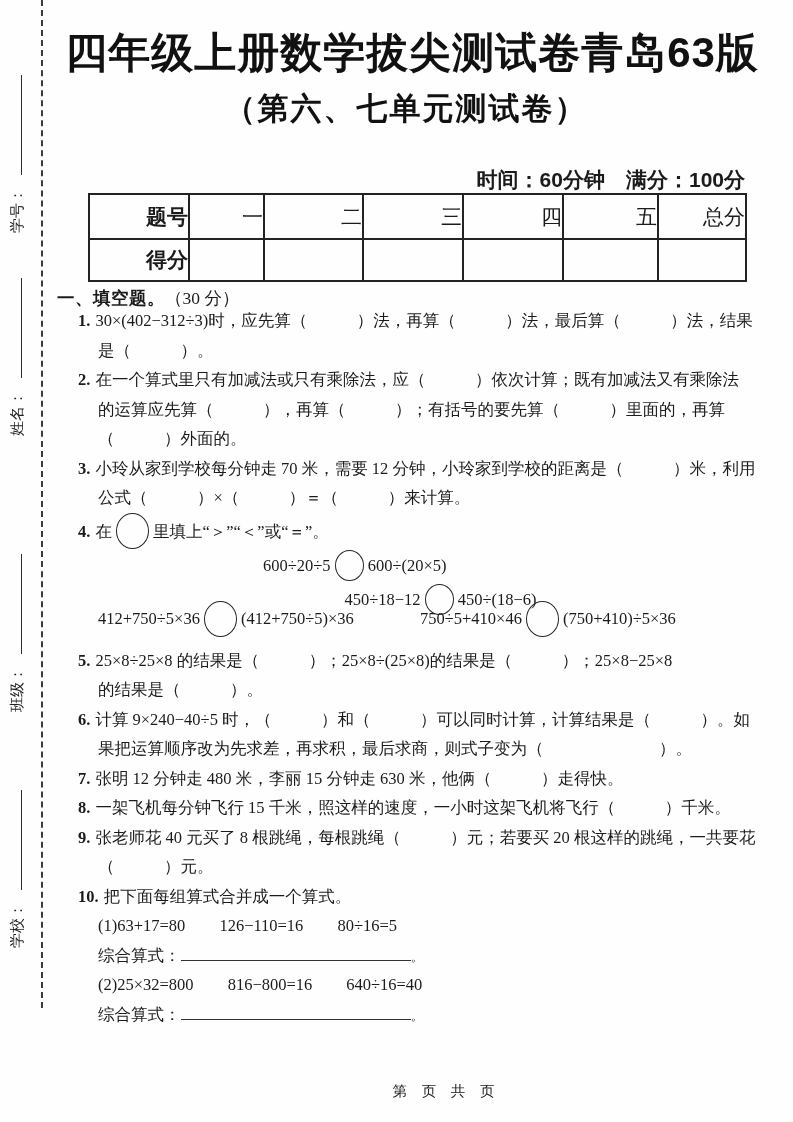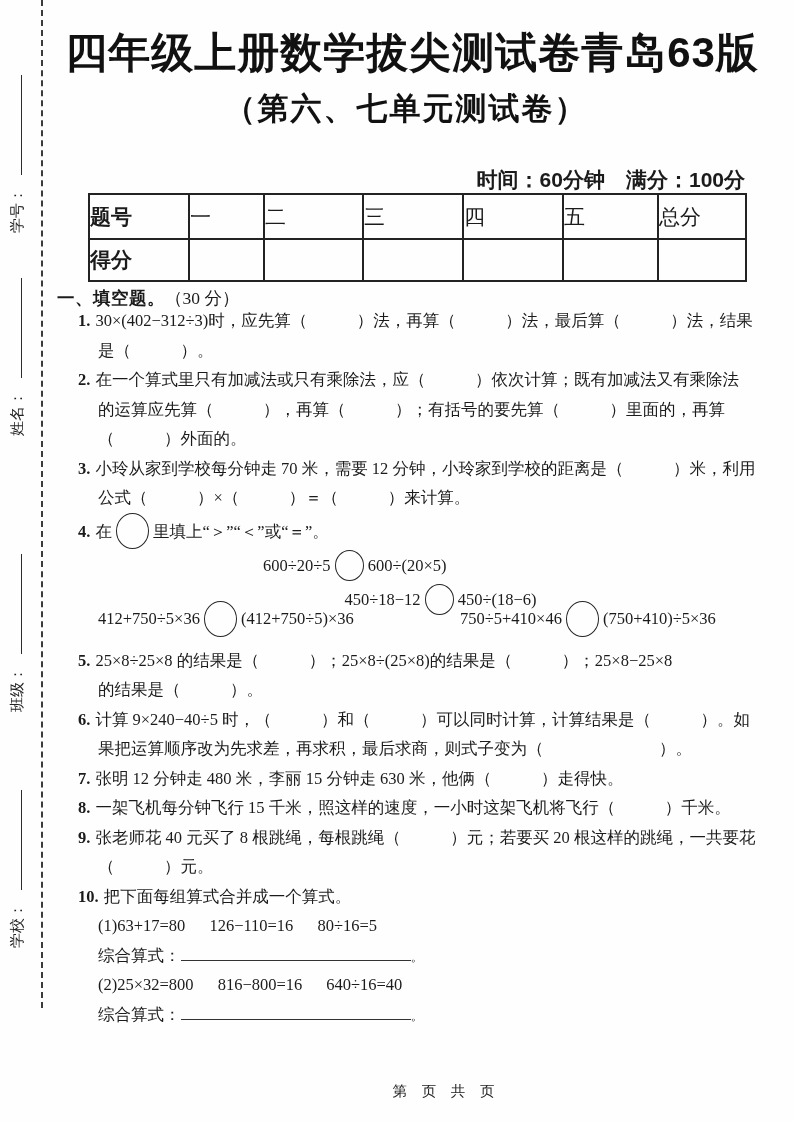--- a/index.html
+++ b/index.html
@@ -36,21 +36,21 @@
     font-weight:800; font-size:31px; letter-spacing:2px; color:#111;
   }
   .meta {
     position:absolute; top:166px; right:48px;
     font-family:"Liberation Sans","DejaVu Sans",sans-serif;
     font-size:21px; font-weight:600; white-space:pre;
   }
 
   
   .score-table { position:absolute; left:88px; top:193px; border-collapse:collapse; table-layout:fixed; }
-  .score-table td { border:2px solid #232323; text-align:left; font-size:21px; padding:0; }
+  .score-table td { border:2px solid #232323; text-align:right; font-size:21px; padding:0; }
   .score-table tr.hd td { height:43px; }
   .score-table tr.sc td { height:40px; }
   .cell-bold { font-weight:bold; font-size:22px; }
 
   
   .sec-head { position:absolute; left:57px; top:286px; font-size:17.5px; }
   .sec-head b { letter-spacing:0.5px; }
 
   
   .questions { position:absolute; left:78px; top:306px; width:705px; font-size:16.5px; }
@@ -59,24 +59,24 @@
   .qno { font-weight:bold; padding-right:5px; }
   .q4head { height:37px; line-height:37px; }
   .circ {
     display:inline-block; width:27px; height:29px; margin:0 4px 3px 4px;
     border:1.6px solid #262626; border-radius:50%; vertical-align:middle;
     background:transparent;
   }
   .circ-lg { width:31px; height:34px; }
   .cmp-row { display:flex; align-items:center; padding-left:20px; white-space:nowrap; }
   .cmp-row.r2 { height:46px;flex-direction:column; }
-  .cmp-row.r3 { height:50px;gap:40px; }
+  .cmp-row.r3 { height:50px; }
   .cmp-left2 { width:355px; }
   .cmp-left3 { width:322px; }
-  .eqgap { margin-left:24px; }
+  .eqgap { margin-left:34px; }
   .blankline {
     display:inline-block; width:230px; height:15px; vertical-align:baseline;
     border-bottom:1.5px solid #333;
   }
   .ans-period { font-size:13px; }
 
   
   .footer {
     position:absolute; left:0; top:1082px; width:100%; text-align:center;
     font-size:14.5px; letter-spacing:2px; word-spacing:7px; color:#222;margin-left:48px;

